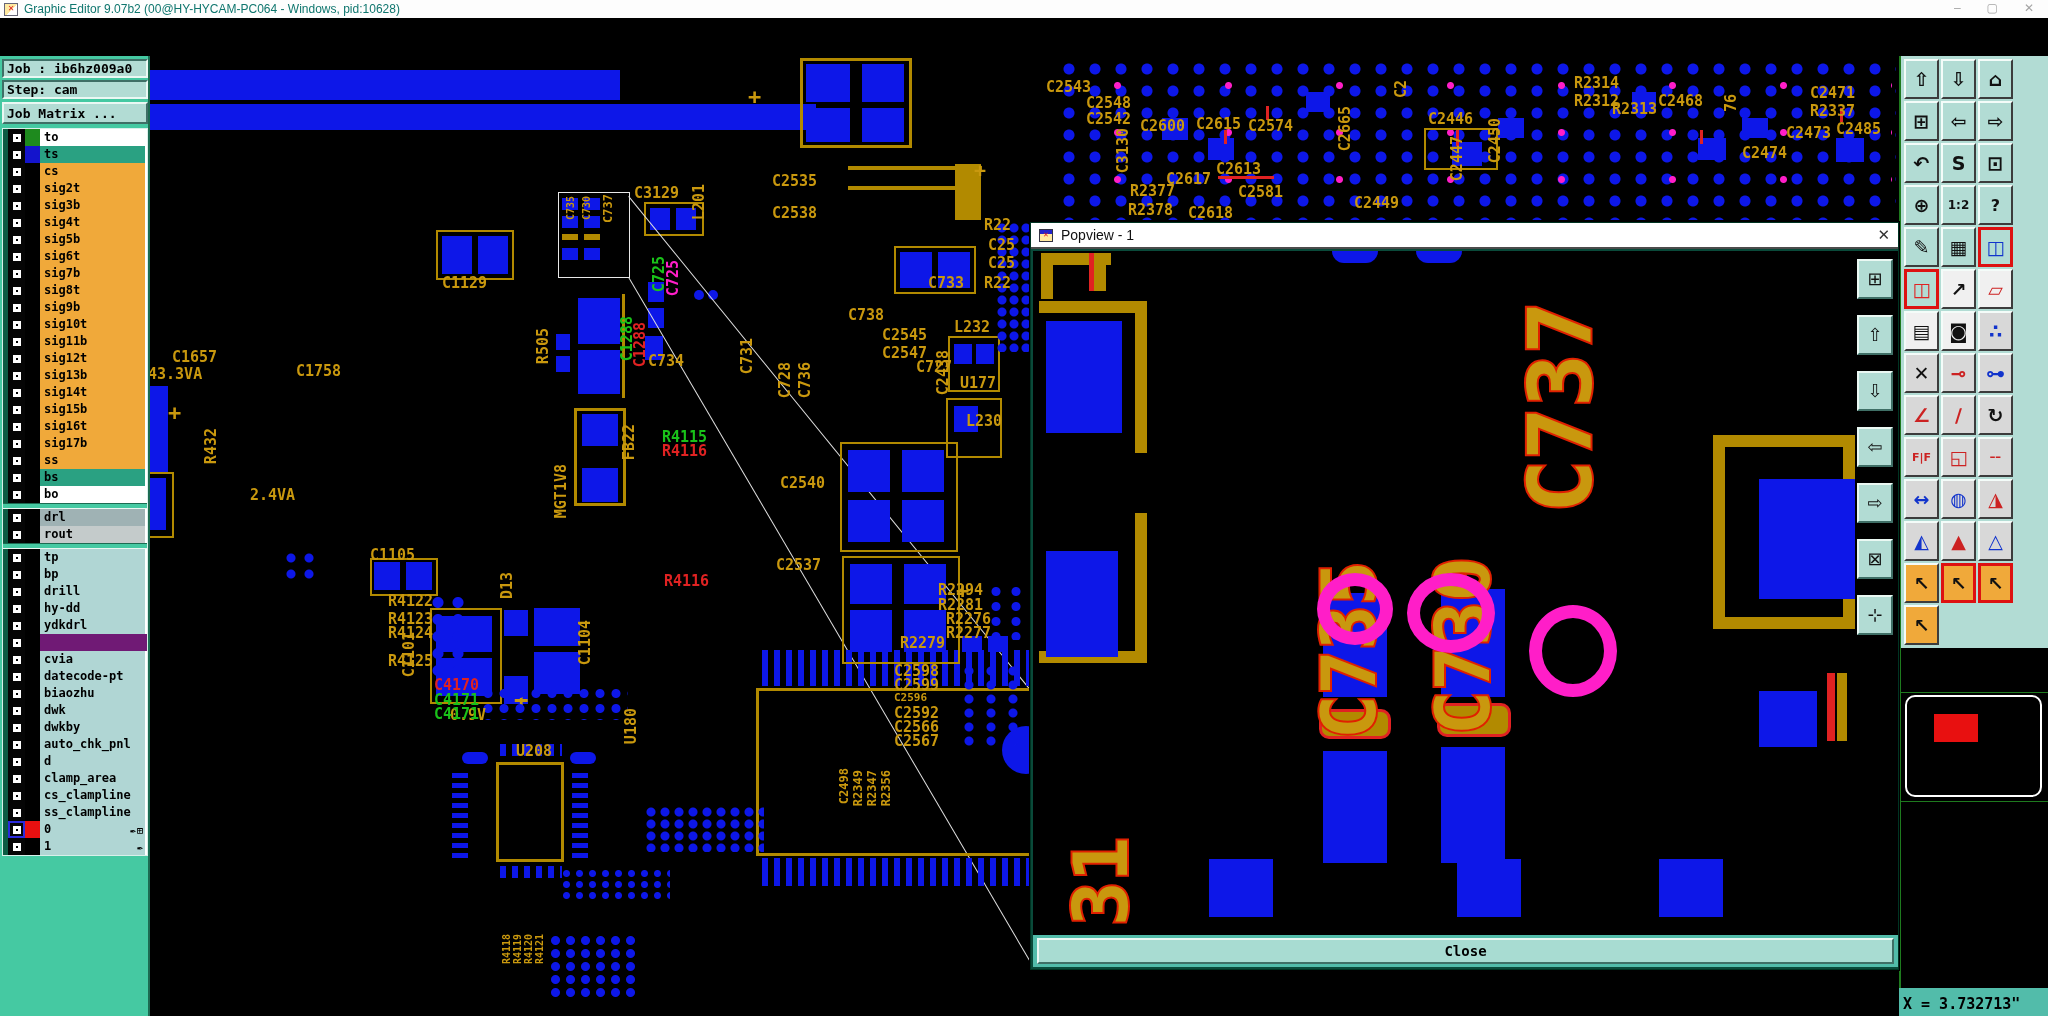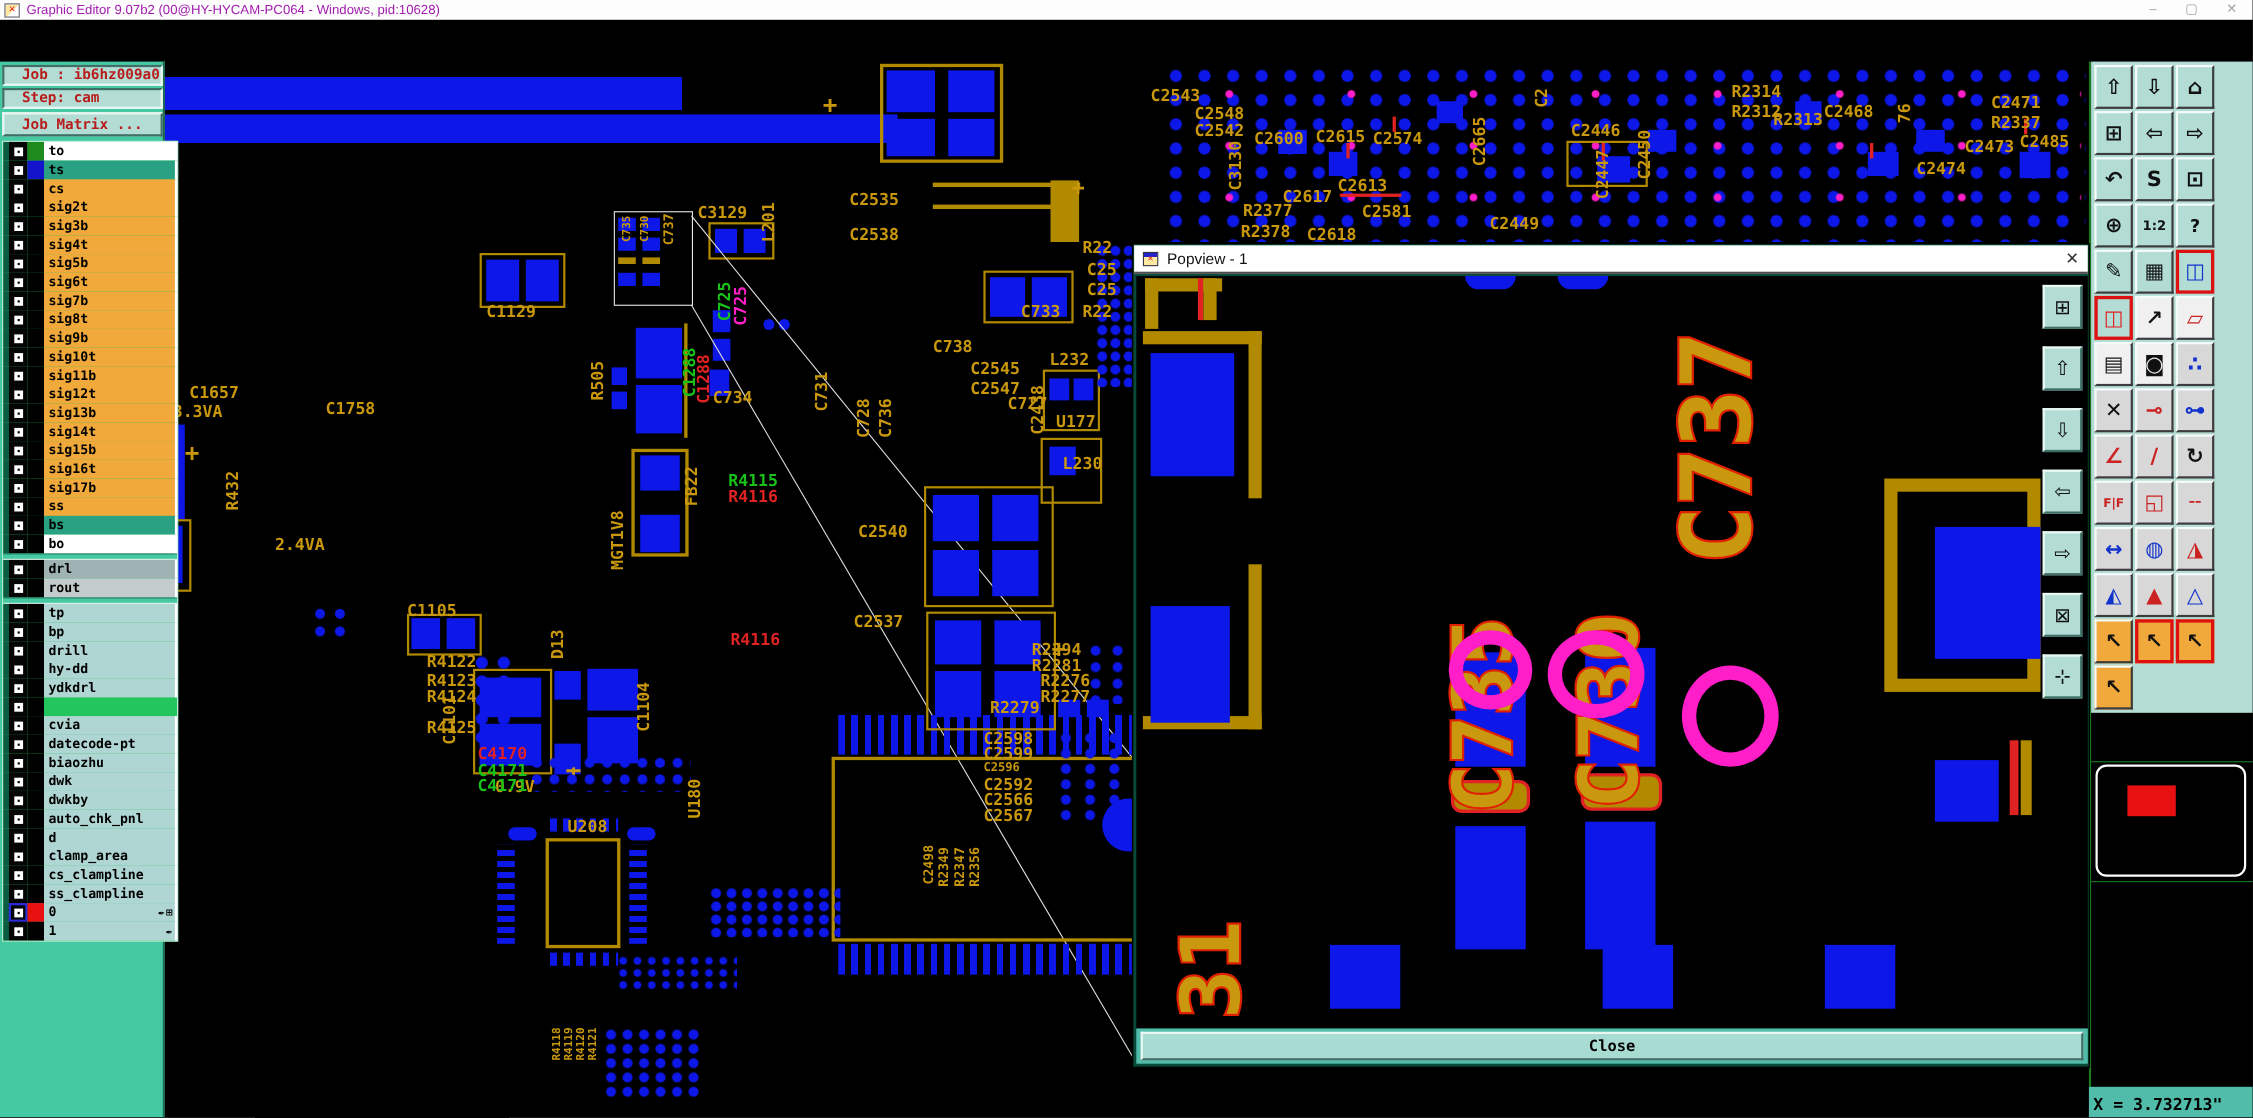--- a/index.html
+++ b/index.html
@@ -1,38 +1,38 @@
 <!DOCTYPE html>
 <html><head>
 <meta charset="utf-8">
 <style>
 *{margin:0;padding:0;box-sizing:border-box}
 html,body{background:#333}
 .screen{position:relative;width:2048px;height:1016px;background:#000;overflow:hidden;font-family:"Liberation Sans",sans-serif}
 
 .titlebar{position:absolute;left:0;top:0;width:2048px;height:18px;background:#fdfdfd;display:flex;align-items:center;gap:6px;padding-left:4px;z-index:30}
 .app-icon{width:14px;height:13px;border:1px solid #667;background:linear-gradient(135deg,#ffe9a0 55%,#ffffff 55%);display:flex;align-items:center;justify-content:center;font-size:8px;color:#d22;line-height:1}
-.title-text{font-size:12px;color:#a21caf;white-space:nowrap}
+.title-text{font-size:12px;color:#0f766e;white-space:nowrap}
 .win-controls{position:absolute;right:14px;top:1px;display:flex;gap:26px;color:#a5a5a5;font-size:12px}
 .win-controls span{cursor:default}
 
 .menubar{position:absolute;left:0;top:18px;width:1630px;height:38px;background:#b2dcd4;border-top:2px solid #eaf8f3;border-left:2px solid #eaf8f3;border-right:2px solid #44736a;border-bottom:2px solid #44736a;z-index:30;display:flex;align-items:center}
 .menu-item{font-family:"Liberation Serif",serif;font-weight:bold;font-size:17px;color:#000;margin-left:27px;white-space:nowrap}
 .menu-help{position:absolute;left:1583px;margin-left:0}
 .brand{position:absolute;left:1633px;top:18px;width:415px;height:38px;background:#b2dcd4;border-top:2px solid #eaf8f3;border-left:2px solid #44736a;border-bottom:2px solid #44736a;z-index:30}
 .logo{position:absolute;left:6px;top:1px;font-family:"Liberation Serif",serif;font-style:italic;font-weight:bold;font-size:27px;color:#1717b8;letter-spacing:-1px}
 .logo-bars{color:#d22;font-size:20px;font-style:normal;vertical-align:2px}
 .brand-product{position:absolute;left:168px;top:1px;font-family:"Liberation Serif",serif;font-weight:bold;font-size:24px;color:#000;white-space:nowrap}
 .brand-date{position:absolute;left:322px;top:2px;width:90px;font-family:"Liberation Serif",serif;font-style:italic;font-weight:bold;font-size:12px;line-height:14px;color:#000;text-align:center;white-space:nowrap}
 .brand-sub{position:absolute;right:12px;top:21px;font-family:"Liberation Serif",serif;font-style:italic;font-weight:bold;font-size:14px;color:#000}
 
 .sidebar{position:absolute;left:0;top:56px;width:150px;height:960px;background:#45c9a2;border-right:2px solid #1c6b52;z-index:10}
-.side-panel{position:absolute;left:2px;width:146px;height:19px;background:#b2dcd4;border:2px solid;border-color:#3f6f66 #eaf8f3 #eaf8f3 #3f6f66;font-family:"DejaVu Sans Mono",monospace;font-weight:bold;font-size:13px;color:#b91c1c;display:flex;align-items:center;padding-left:16px;white-space:nowrap;overflow:hidden}
+.side-panel{position:absolute;left:2px;width:146px;height:19px;background:#b2dcd4;border:2px solid;border-color:#3f6f66 #eaf8f3 #eaf8f3 #3f6f66;font-family:"DejaVu Sans Mono",monospace;font-weight:bold;font-size:13px;color:#000000;display:flex;align-items:center;padding-left:3px;white-space:nowrap;overflow:hidden}
 .matrix-btn{border-color:#eaf8f3 #3f6f66 #3f6f66 #eaf8f3;height:22px}
-#layer-list{position:absolute;left:2px;top:72px;width:160px;background:#22c55e;border:1px solid #d8f0ea;display:flex;flex-direction:column}
+#layer-list{position:absolute;left:2px;top:72px;width:146px;background:#701a75;border:1px solid #d8f0ea;display:flex;flex-direction:column}
 .lrow{display:flex;height:17px;align-items:stretch}
 .ledge{width:5px;background:#0c5c44}
 .lcb{width:17px;background:#050505;display:flex;align-items:center;justify-content:center}
 .lcb i{width:8px;height:8px;border:3px solid #fff;background:#000;display:block}
 .lcb.active{outline:2px solid #2b2bdd;outline-offset:-2px}
 .lsw{width:15px;background:#000}
 .llbl{flex:1;font-family:"DejaVu Sans Mono",monospace;font-weight:bold;font-size:12px;color:#000;padding-left:4px;line-height:17px;white-space:nowrap;overflow:hidden;position:relative;border-right:2px solid #fff}
 .llbl .micon{position:absolute;right:1px;top:1px;font-size:10px;letter-spacing:1px;color:#000}
 .lsep{height:6px;background:#45c9a2;border-top:1px solid #1c6b52;border-bottom:1px solid #eaf8f3}
 

